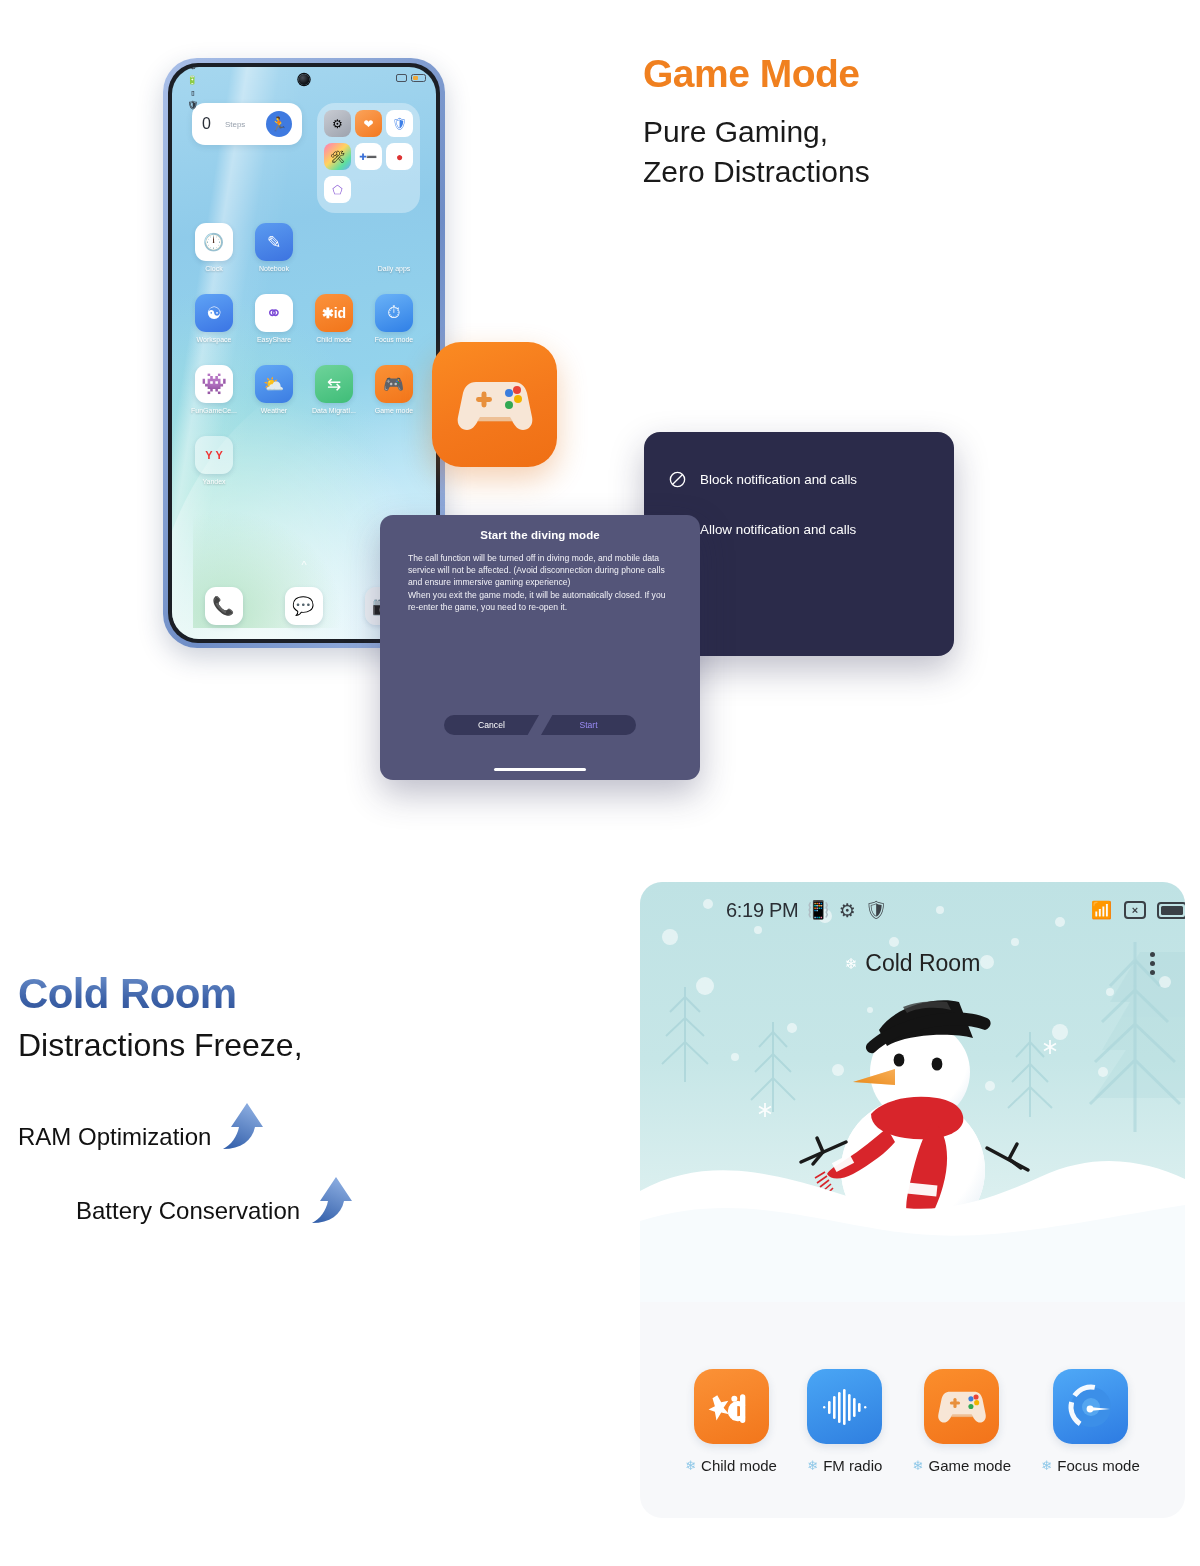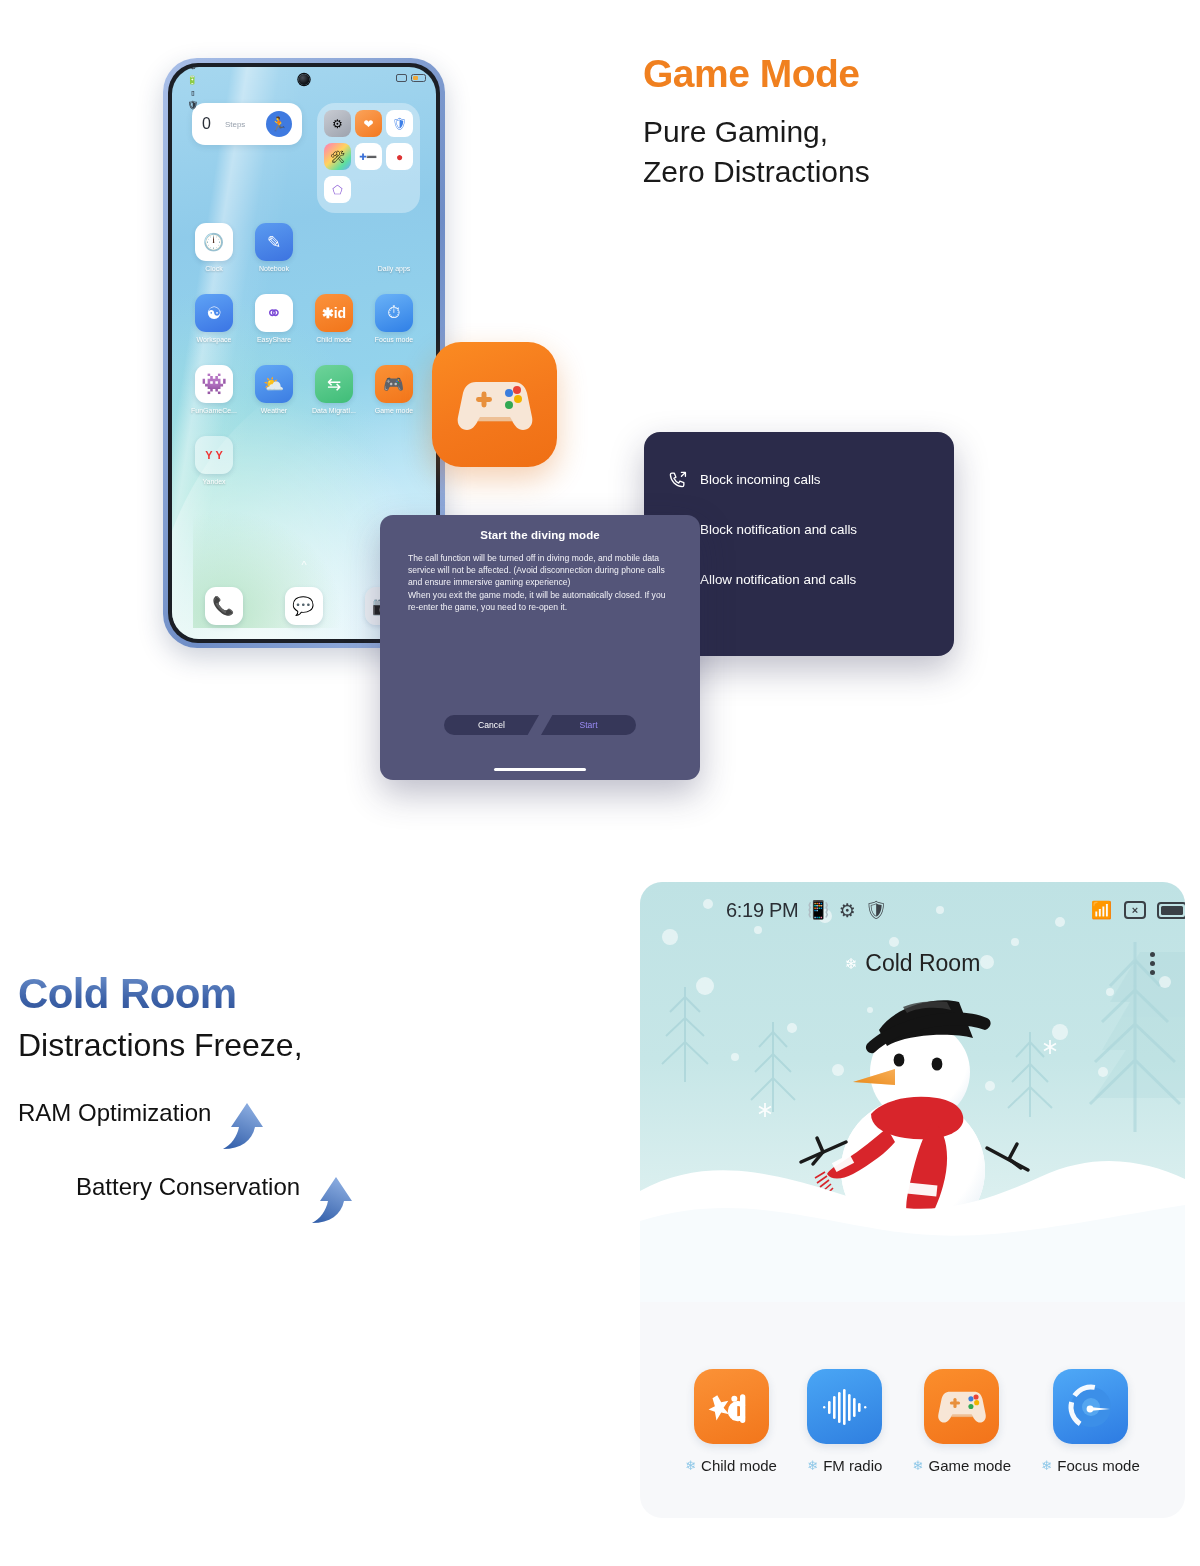--- a/index.html
+++ b/index.html
@@ -173,21 +173,21 @@
   .cr-title {
     font-size: 42px; font-weight: 700; letter-spacing: -.6px;
     background: linear-gradient(180deg,#6f93cd 0%,#3d62a8 62%,#2e5196 100%);
     -webkit-background-clip: text; background-clip: text; color: transparent;
     line-height: 1.12;
   }
   .cr-sub { font-size: 32px; color: #141414; line-height: 1.25; margin-top: 8px; }
   .cr-body { font-size: 19px; line-height: 1.6; color: #1a1a1a; margin-top: 22px; }
   .hl-blue { color: #4a7dc4; }
 
-  .feature-row { display: flex; align-items: flex-start; gap: 10px; margin-top: 34px; }
+  .feature-row { display: flex; align-items: flex-end; gap: 10px; margin-top: 34px; }
   .feature-row.second { margin-left: 58px; margin-top: 22px; }
   .feature-lbl { font-size: 24px; color: #111; }
   .arrow-up { width: 44px; height: 52px; }
 
   
   .cr-panel {
     position: absolute; left: 640px; top: 52px; width: 545px; height: 636px;
     border-radius: 22px; overflow: hidden;
     background: #f7f8fa;
   }
@@ -354,29 +354,20 @@
     <p style="white-space:pre-line">The call function will be turned off in diving mode, and mobile data service will not be affected. (Avoid disconnection during phone calls and ensure immersive gaming experience)
 When you exit the game mode, it will be automatically closed. If you re-enter the game, you need to re-open it.</p>
     <div class="dlg-btns">
       <div class="dlg-btn dlg-cancel">Cancel</div>
       <div class="dlg-btn dlg-start">Start</div>
     </div>
     <div class="home-ind"></div>
   </div>
 
   <div class="block-menu">
-    <div class="bm-item">
-      <span class="bm-ico">
-        <svg width="19" height="19" viewBox="0 0 24 24" fill="none" stroke="#ffffff" stroke-width="1.7" stroke-linecap="round" stroke-linejoin="round">
-          <path d="M5 4h3l2 5-2.5 1.5a12 12 0 006 6L15 14l5 2v3a2 2 0 01-2 2A16 16 0 013 6a2 2 0 012-2z"></path>
-          <path d="M22 3l-5 5M17 3h5v5"></path>
-        </svg>
-      </span>
-      <span class="bm-lbl">Block incoming calls</span>
-    </div>
     <div class="bm-item">
       <span class="bm-ico">
         <svg width="19" height="19" viewBox="0 0 24 24" fill="none" stroke="#ffffff" stroke-width="1.7">
           <circle cx="12" cy="12" r="9"></circle>
             <line x1="5.6" y1="18.4" x2="18.4" y2="5.6"></line>
         </svg>
       </span>
       <span class="bm-lbl">Block notification and calls</span>
     </div>
     <div class="bm-item">

